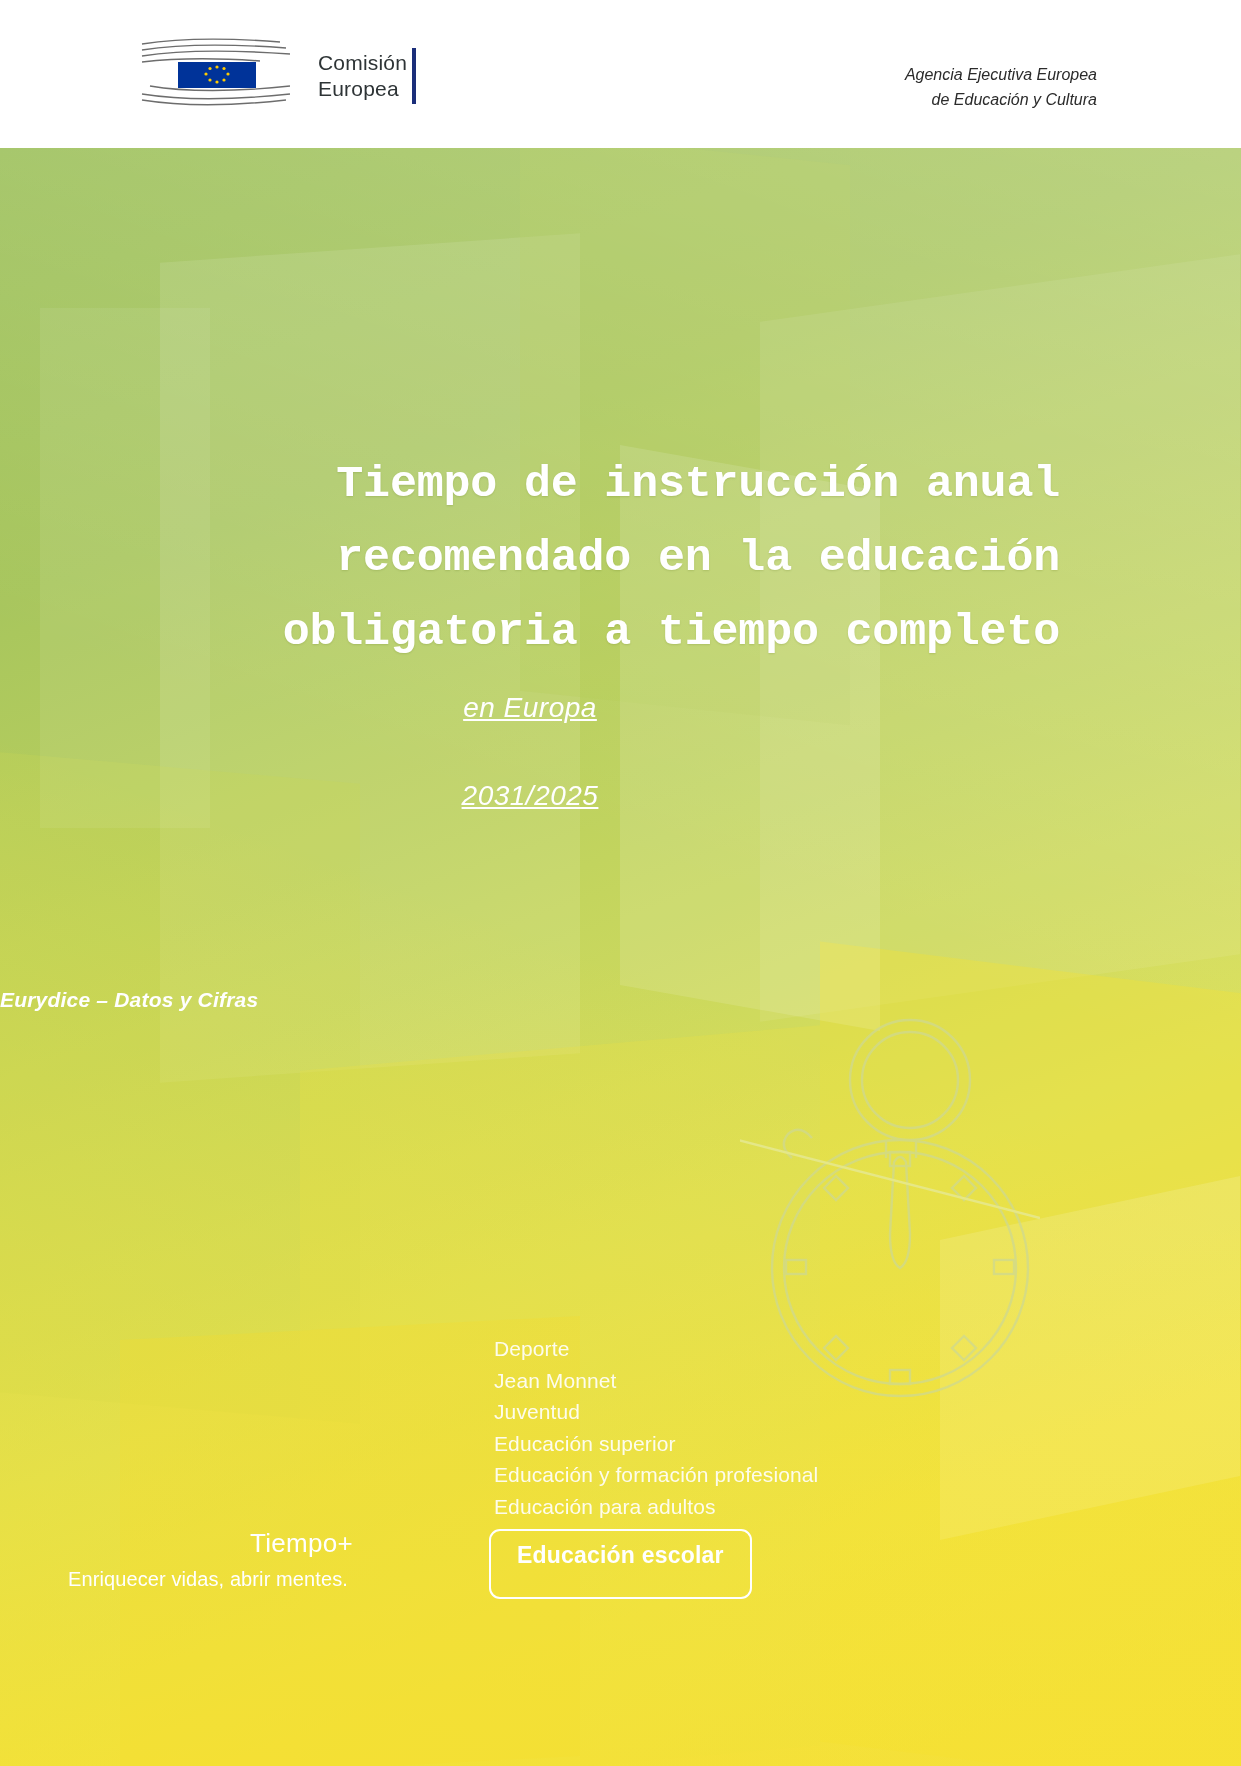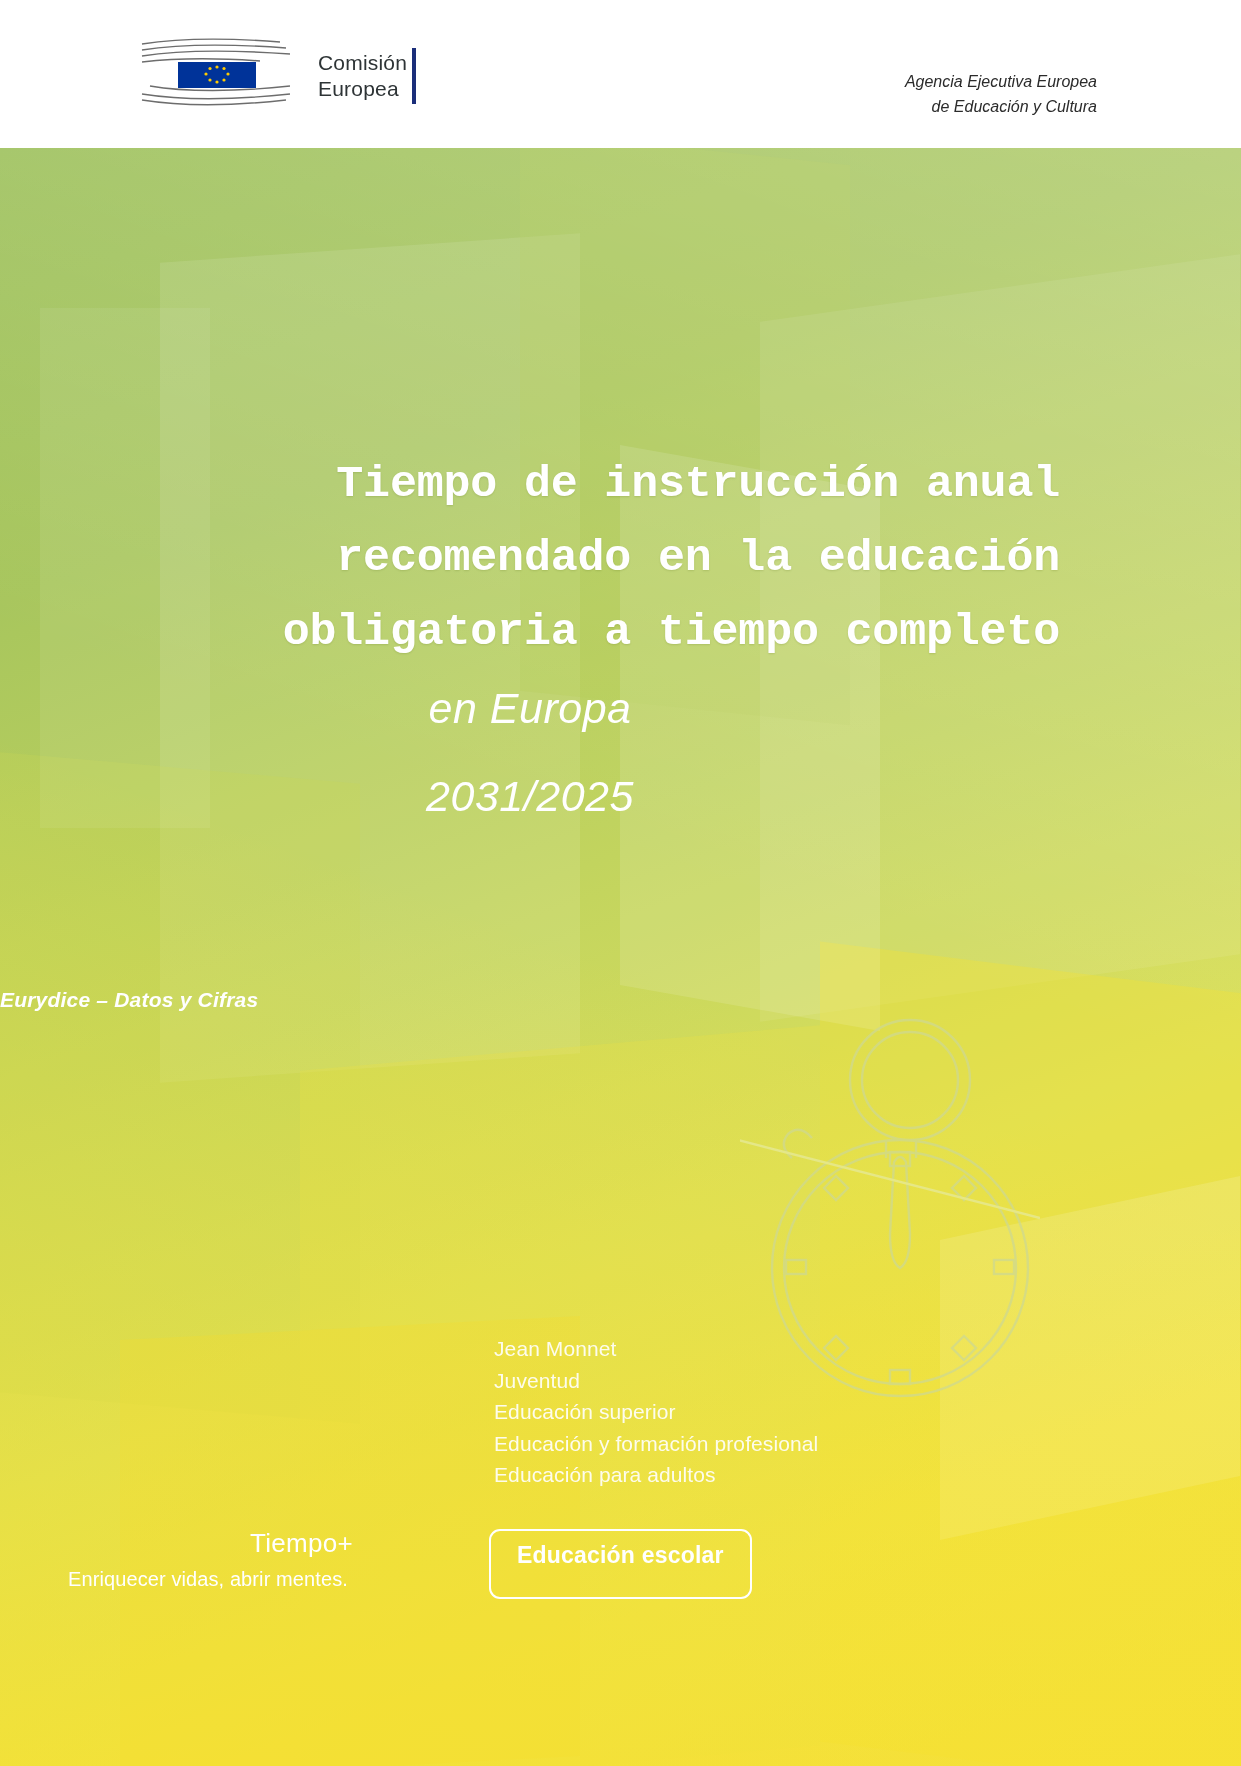--- a/index.html
+++ b/index.html
@@ -61,21 +61,20 @@
   }
   .agency {
     position: absolute;
     right: 144px;
     top: 62px;
     text-align: right;
     font-style: italic;
     font-size: 16px;
     line-height: 25px;
     color: #2b2b2b;
-    margin-top: 7px;
   }
 
   
   .cover {
     position: absolute;
     left: 0;
     top: 148px;
     width: 1241px;
     height: 1618px;
     overflow: hidden;
@@ -128,23 +127,24 @@
     position: absolute;
     left: 0;
     top: 516px;
     width: 1060px;
     text-align: center;
     z-index: 5;
   }
   .subtitle {
     color: #ffffff;
     font-style: italic;
-    font-size: 43px;
+    font-size: 28px;
     line-height: 88px;
     letter-spacing: 0.5px;
+    text-decoration: underline;
   }
   .series {
     position: absolute;
     left: 0;
     top: 840px;
     width: 1110px;
     text-align: left;
     color: #ffffff;
     font-weight: bold;
     font-style: italic;
@@ -292,20 +292,21 @@
     </div>
 
     <div class="subtitle-block">
       <div class="subtitle">en Europa</div>
       <div class="subtitle">2031/2025</div>
     </div>
 
     <div class="series">Eurydice – Datos y Cifras</div>
 
     <div class="erasmus-list">
+      <div>Deporte</div>
       <div>Jean Monnet</div>
       <div>Juventud</div>
       <div>Educación superior</div>
       <div>Educación y formación profesional</div>
       <div>Educación para adultos</div>
     </div>
 
     <div class="school-pill">Educación escolar</div>
 
     <div class="erasmus-name">Tiempo+</div>

